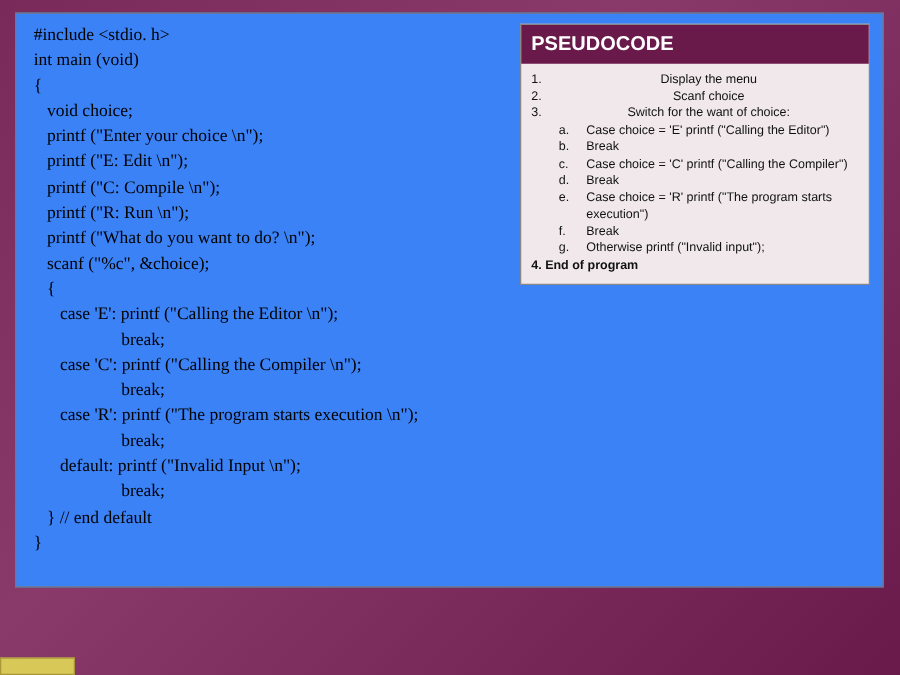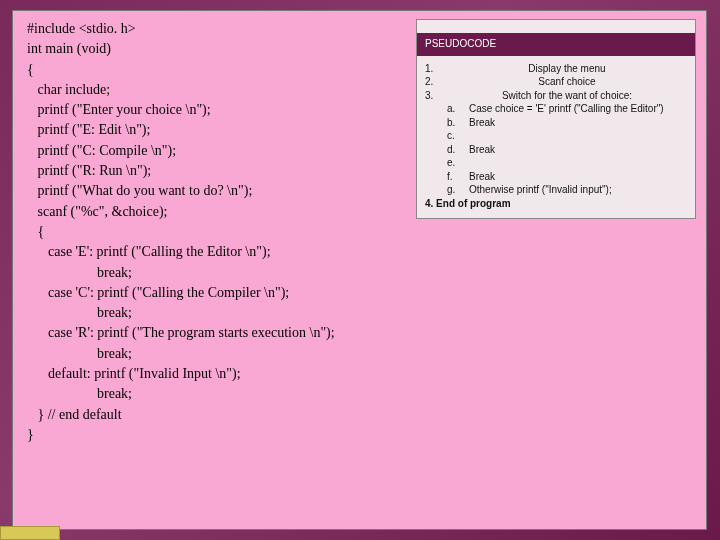--- a/index.html
+++ b/index.html
@@ -9,22 +9,22 @@
     background: linear-gradient(135deg, #7a2a5a 0%, #8a3a6a 40%, #6a1a4a 100%);
     font-family: Georgia, 'Times New Roman', serif;
     position: relative;
     overflow: hidden;
   }
   .main-panel {
     position: absolute;
     left: 12px;
     top: 10px;
     width: 695px;
-    height: 520px;
-    background: #f9a8d4;
+    height: 460px;
+    background: #3b82f6;
     border: 1px solid #777;
     padding: 8px 14px;
     font-size: 14px;
     line-height: 1.45;
     color: #000;
   }
   .code-line { white-space: pre; font-family: Georgia, serif; }
   .pseudo-box {
     position: absolute;
     right: 10px;
@@ -33,23 +33,22 @@
     background: #f0e8ea;
     border: 1px solid #888;
     font-family: Arial, sans-serif;
     font-size: 10px;
     color: #111;
   }
   .pseudo-header {
     background: #6a1a4a;
     color: #fff;
     padding: 4px 8px;
-    font-size: 10px;
-    font-weight: normal;
-    margin-top: 13px;
+    font-size: 16px;
+    font-weight: bold;
   }
   .pseudo-body {
     padding: 6px 8px 8px 8px;
     line-height: 1.35;
   }
   .pseudo-row { display: flex; }
   .pseudo-num { width: 22px; flex-shrink: 0; }
   .pseudo-text { flex: 1; text-align: center; }
   .pseudo-sub { display: flex; padding-left: 22px; }
   .pseudo-sub-letter { width: 22px; flex-shrink: 0; }
@@ -65,21 +64,21 @@
     border: 1px solid #a89838;
   }
 </style>
 </head>
 <body>
 
 <div class="main-panel">
   <div class="code-line">#include &lt;stdio. h&gt;</div>
   <div class="code-line">int main (void)</div>
   <div class="code-line">{</div>
-  <div class="code-line">   char include;</div>
+  <div class="code-line">   void choice;</div>
   <div class="code-line">   printf ("Enter your choice \n");</div>
   <div class="code-line">   printf ("E: Edit \n");</div>
   <div class="code-line">   printf ("C: Compile \n");</div>
   <div class="code-line">   printf ("R: Run \n");</div>
   <div class="code-line">   printf ("What do you want to do? \n");</div>
   <div class="code-line"></div>
   <div class="code-line">   scanf ("%c", &amp;choice);</div>
   <div class="code-line"></div>
   <div class="code-line">   {</div>
   <div class="code-line">      case 'E': printf ("Calling the Editor \n");</div>
@@ -111,27 +110,29 @@
       <div class="pseudo-sub">
         <div class="pseudo-sub-letter">a.</div>
         <div class="pseudo-sub-text">Case choice = 'E' printf ("Calling the Editor")</div>
       </div>
       <div class="pseudo-sub">
         <div class="pseudo-sub-letter">b.</div>
         <div class="pseudo-sub-text">Break</div>
       </div>
       <div class="pseudo-sub">
         <div class="pseudo-sub-letter">c.</div>
+        <div class="pseudo-sub-text">Case choice = 'C' printf ("Calling the Compiler")</div>
       </div>
       <div class="pseudo-sub">
         <div class="pseudo-sub-letter">d.</div>
         <div class="pseudo-sub-text">Break</div>
       </div>
       <div class="pseudo-sub">
         <div class="pseudo-sub-letter">e.</div>
+        <div class="pseudo-sub-text">Case choice = 'R' printf ("The program starts execution")</div>
       </div>
       <div class="pseudo-sub">
         <div class="pseudo-sub-letter">f.</div>
         <div class="pseudo-sub-text">Break</div>
       </div>
       <div class="pseudo-sub">
         <div class="pseudo-sub-letter">g.</div>
         <div class="pseudo-sub-text">Otherwise printf ("Invalid input");</div>
       </div>
       <div class="pseudo-final">4. End of program</div>

